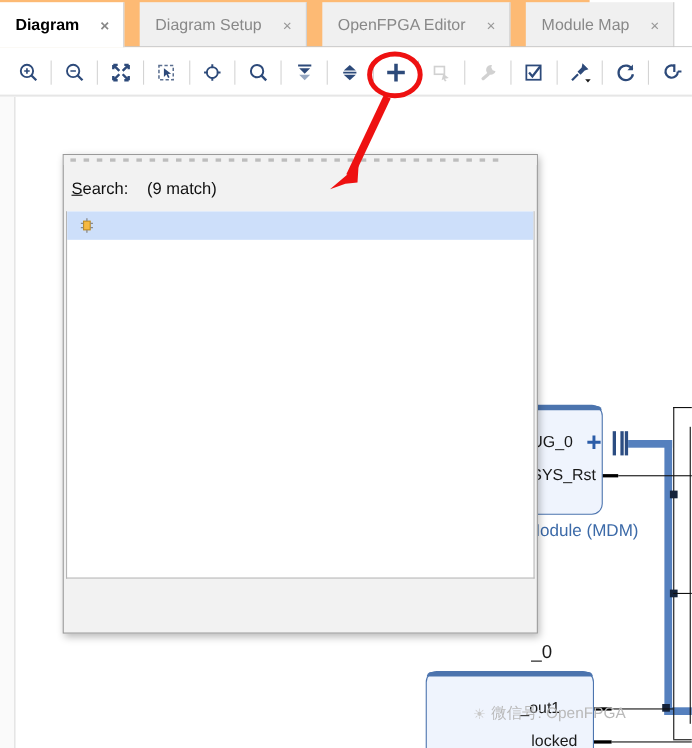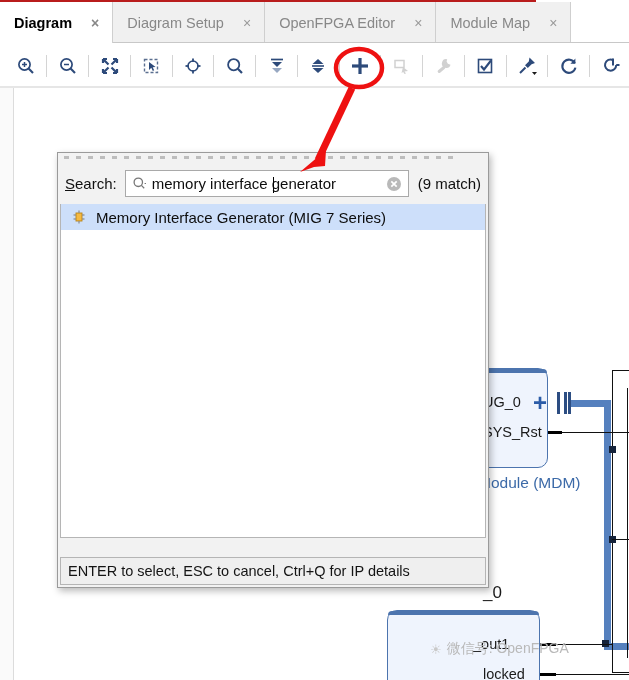--- a/index.html
+++ b/index.html
@@ -12,22 +12,22 @@
   #app {
     position: relative;
     width: 629px; height: 680px;
     background: #ffffff;
   }
 
   
   .tabbar {
     position: absolute; left: 0; top: 0;
     width: 536px; height: 43px;
-    background: #b91c1c;
-    display: flex; align-items: flex-end;
+    background: #fdba74;
+    display: flex; align-items: flex-end; gap: 14px;
   }
   .tabbar::after {
     content: ""; position: absolute; left: 0; bottom: 0;
     width: 629px; height: 1px; background: #c8c8c8;
   }
   .tab {
     height: 41px;
     display: flex; align-items: center;
     padding: 0 10px 0 14px;
     font-size: 14.5px;
@@ -148,21 +148,20 @@
   
   .ipdlg {
     position: absolute;
     left: 57px; top: 140px;
     width: 432px; height: 436px;
     background: #f2f2f2;
     border: 1px solid #9a9a9a;
     box-shadow: 2px 3px 7px rgba(0,0,0,.28);
     box-sizing: border-box;
     z-index: 50;
-    margin-top: 12px;
   }
   .ipdlg-grip {
     position: absolute; left: 0; top: 0;
     width: 430px; height: 9px;
     background: #f2f2f2;
     display: flex; align-items: center;
     padding-left: 6px;
     box-sizing: border-box;
   }
   .grip-dot {
@@ -498,55 +497,38 @@
         <span class="grip-dot"></span>
         <span class="grip-dot"></span>
       <span class="grip-dot"></span>
         <span class="grip-dot"></span>
         <span class="grip-dot"></span>
     </div>
 
     <div class="ipdlg-searchrow">
       <span class="slabel"><u>S</u><span>earch:</span></span>
 
-      <div class="sfield" title="Search IP">
-        <svg width="15" height="15" viewBox="0 0 15 15" style="margin-right:5px;flex:none">
-          <circle cx="6.3" cy="6.3" r="4.2" fill="none" stroke="#777" stroke-width="1.3"></circle>
-          <line x1="9.4" y1="9.4" x2="12.2" y2="12.2" stroke="#777" stroke-width="1.3"></line>
-          <line x1="12.6" y1="7.5" x2="14" y2="7.5" stroke="#777" stroke-width="1.2"></line>
-        </svg>
-        <span class="sfield-text">memory interface generator</span>
-        <span class="caret"></span>
-        <svg class="clear-ico" viewBox="0 0 16 16">
-          <circle cx="8" cy="8" r="7" fill="#b9b9b9"></circle>
-          <path d="M5.3 5.3 L10.7 10.7 M10.7 5.3 L5.3 10.7" stroke="#ffffff" stroke-width="1.7"></path>
-        </svg>
-      </div>
 
       <span class="matchcount">(9 match)</span>
     </div>
 
     <div class="iplist">
       <div class="iprow sel">
         <svg class="ipicon" viewBox="0 0 16 16">
           <rect x="5" y="4" width="6" height="8" fill="#f5b942" stroke="#b98416" stroke-width="0.9"></rect>
           <line x1="2.5" y1="6" x2="5" y2="6" stroke="#8a8a8a" stroke-width="1.2"></line>
           <line x1="2.5" y1="10" x2="5" y2="10" stroke="#8a8a8a" stroke-width="1.2"></line>
           <line x1="11" y1="6" x2="13.5" y2="6" stroke="#8a8a8a" stroke-width="1.2"></line>
           <line x1="11" y1="10" x2="13.5" y2="10" stroke="#8a8a8a" stroke-width="1.2"></line>
           <line x1="8" y1="1.5" x2="8" y2="4" stroke="#8a8a8a" stroke-width="1.2"></line>
           <line x1="8" y1="12" x2="8" y2="14.5" stroke="#8a8a8a" stroke-width="1.2"></line>
         </svg>
-        <span>Memory Interface Generator (MIG 7 Series)</span>
       </div>
     </div>
 
-    <div class="ipdlg-status">
-      <span>ENTER to select, ESC to cancel, Ctrl+Q for IP details</span>
-    </div>
   </div>
 
   <svg class="annot" viewBox="0 0 629 680">
     <ellipse cx="359" cy="68" rx="23" ry="19" fill="none" stroke="#ee1111" stroke-width="4.5"></ellipse>
     <line x1="352" y1="88" x2="318" y2="160" stroke="#ee1111" stroke-width="7"></line>
     <path d="M300 172 L326 150 L325 166 L314 167 Z" fill="#ee1111"></path>
   </svg>
 
   <div class="watermark">
     <span class="wm-ico">☀</span>

